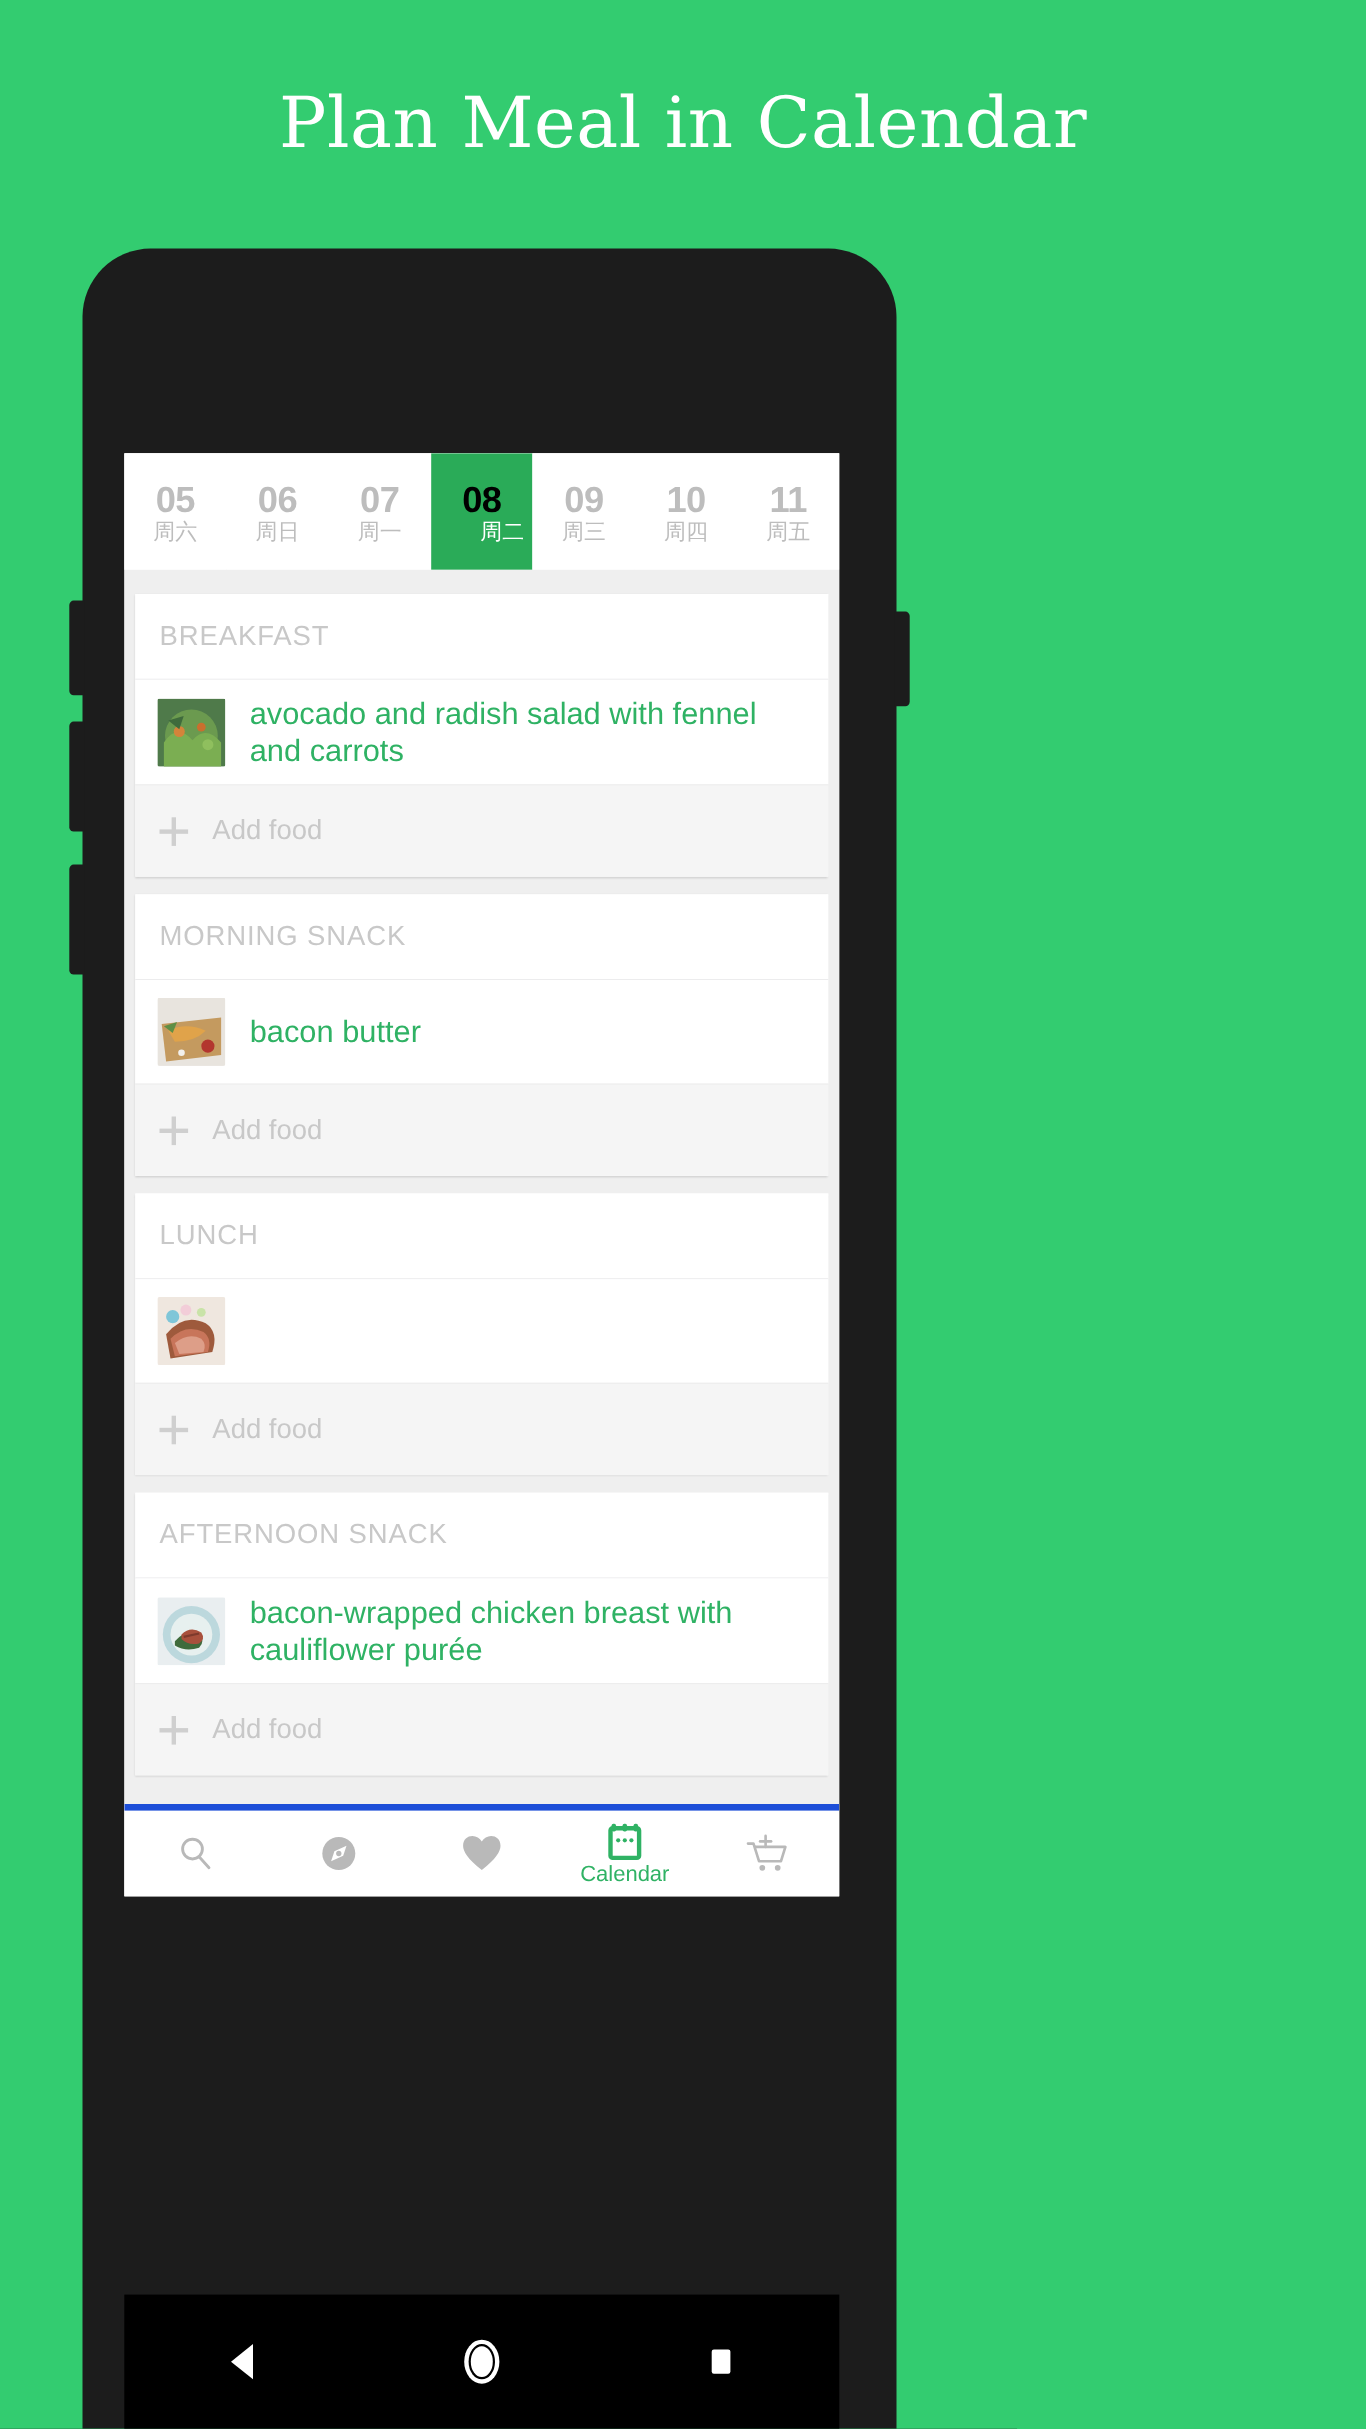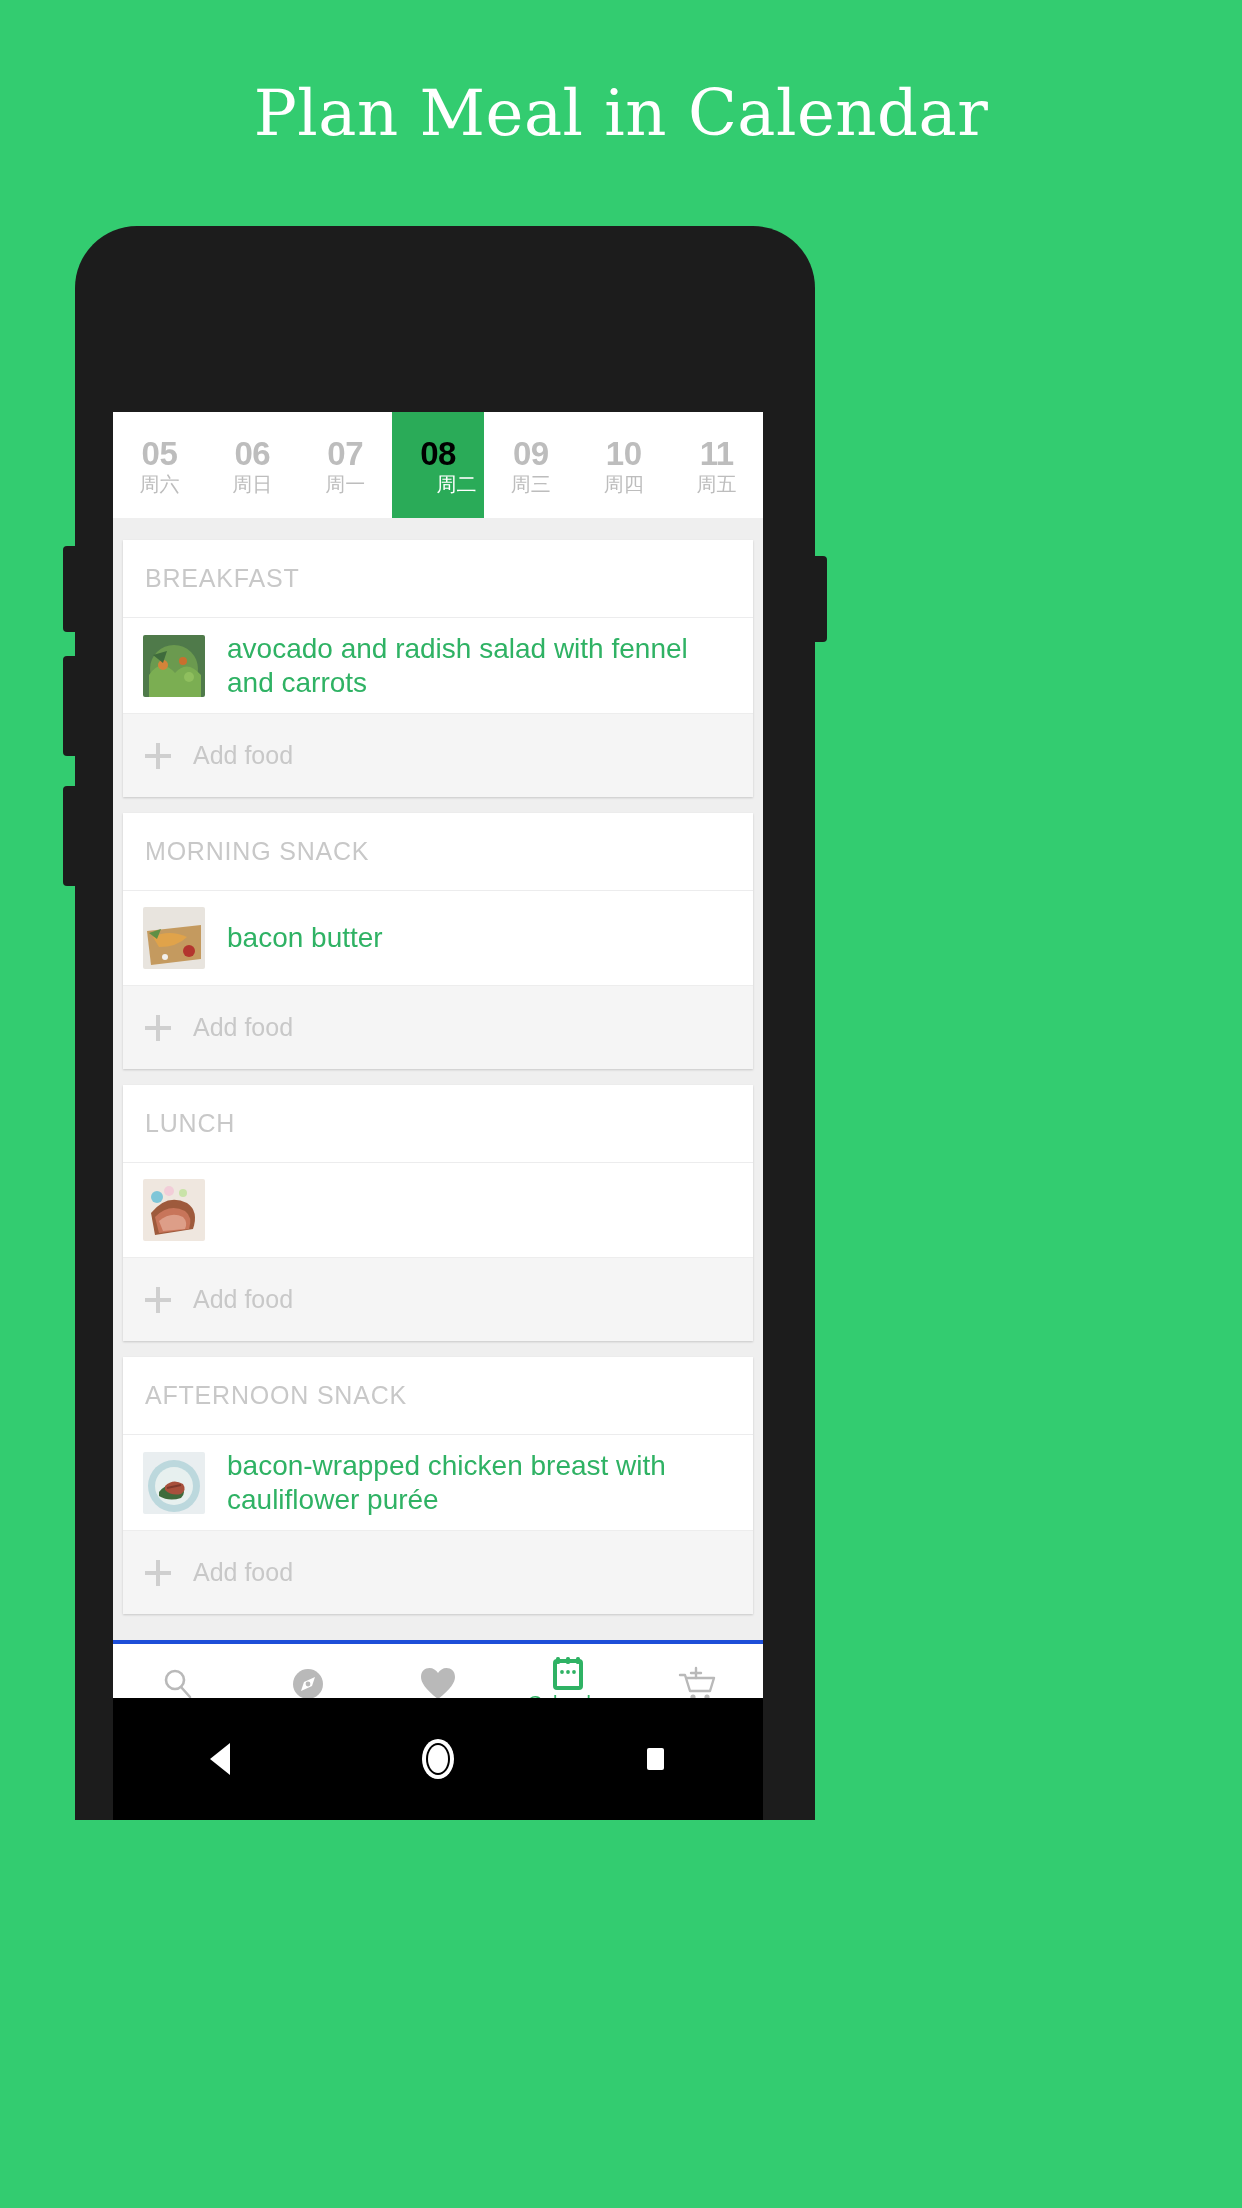--- a/index.html
+++ b/index.html
@@ -22,21 +22,21 @@
     font-size:64px;
     font-weight:400;
     letter-spacing:0.5px;
     white-space:nowrap;
   }
 
   
   .phone{
     position:absolute;
     left:75px; top:226px;
-    width:740px; height:1594px;
+    width:740px; height:1982px;
     background:#1c1c1c;
     border-radius:62px 62px 0 0;
   }
   
   .side-btn{
     position:absolute;
     left:-12px;
     width:14px;
     background:#1c1c1c;
     border-radius:4px 0 0 4px;
@@ -155,21 +155,21 @@
   .add-label{ font-size:25px; color:#c8c8c8; }
 
   
   .bottom-nav{
     position:absolute;
     left:0; bottom:0;
     width:650px; height:84px;
     background:#ffffff;
     display:flex;
     align-items:center;
-    border-top:4px solid #1d4ed8;
+    border-top:6px solid #1d4ed8;
   }
   .nav-item{
     flex:1 1 0;
     display:flex; flex-direction:column;
     align-items:center; justify-content:center;
     gap:2px;
     height:84px;
   }
   .nav-item svg{ display:block; }
   .nav-label{

